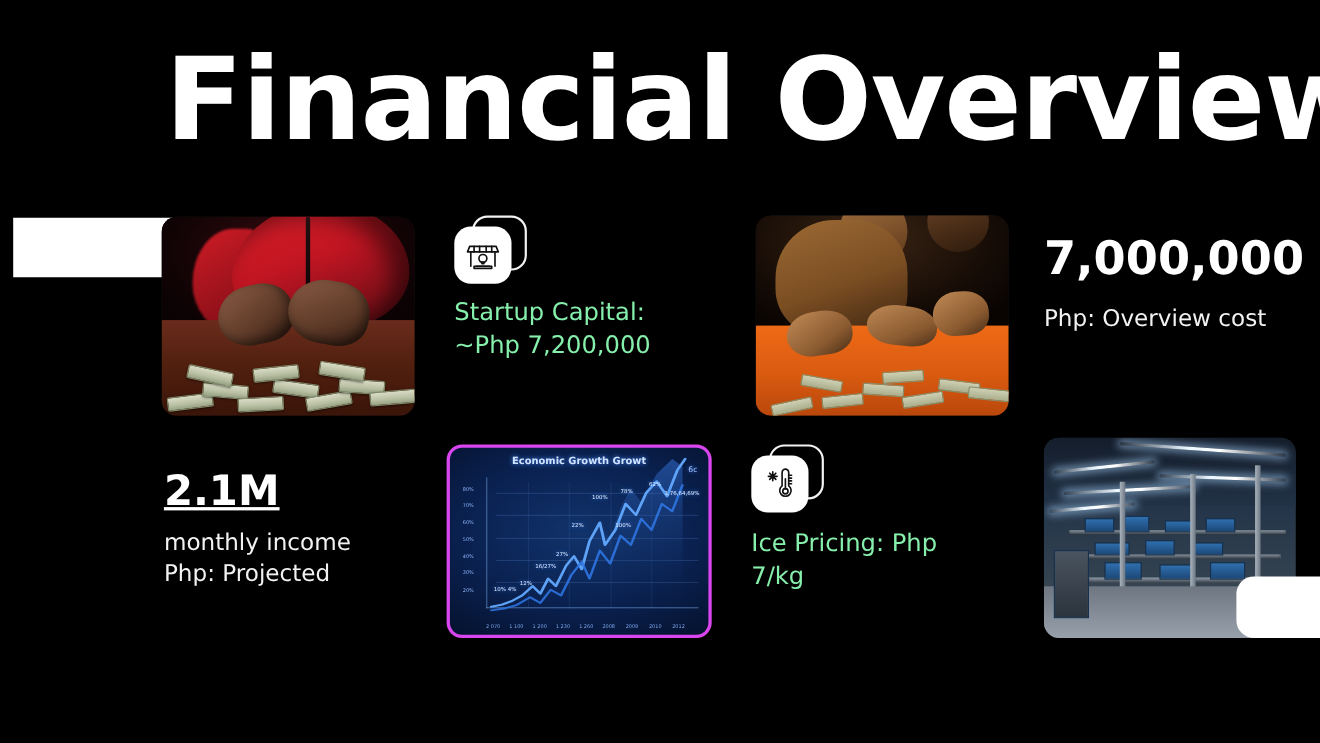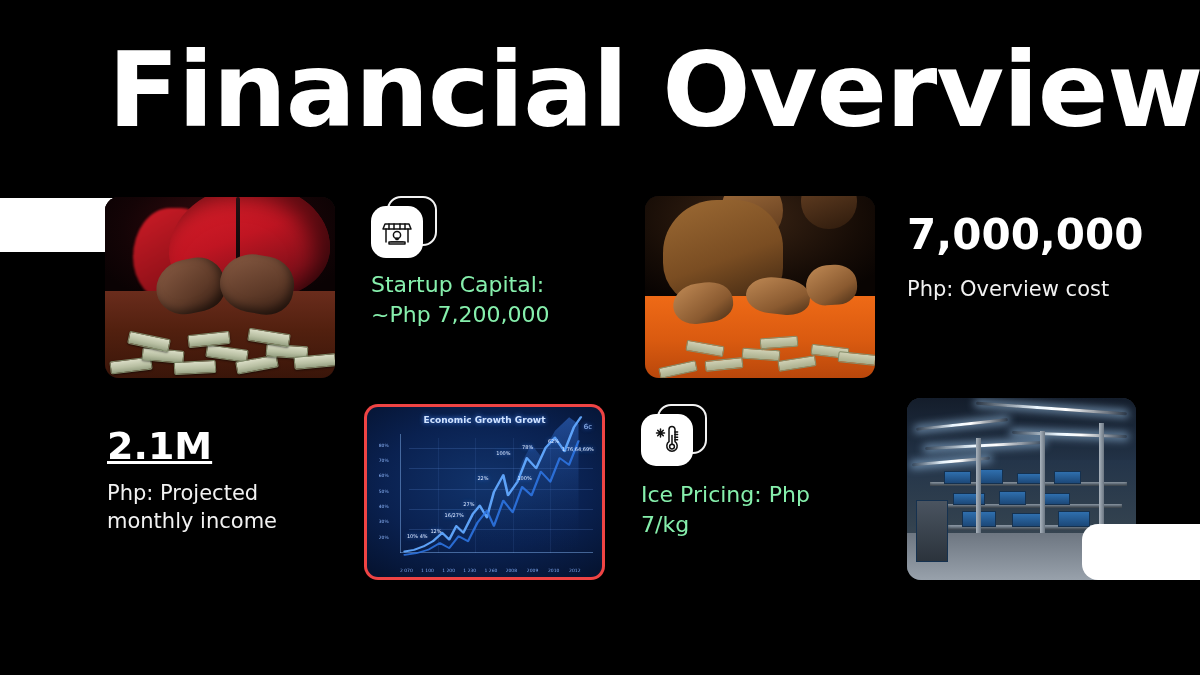--- a/index.html
+++ b/index.html
@@ -6,20 +6,21 @@
   html, body {
     width: 1200px; height: 675px;
     background: #000000;
     overflow: hidden;
     font-family: "DejaVu Sans", sans-serif;
   }
   #slide {
     position: relative;
     width: 964px; height: 675px;
     background: #000000;
+    margin-left: 42px;
   }
 
   
   .slide-title {
     position: absolute;
     left: 108px; top: 34px;
     width: 1000px;
     font-family: "DejaVu Sans", sans-serif;
     font-weight: 700;
     font-size: 104px;
@@ -130,21 +131,21 @@
     position: absolute; left: 0; bottom: 0; width: 100%; height: 45%;
     background: linear-gradient(#ef6a16 0%, #d95a10 55%, #b9470b 100%);
   }
   #tile-table .bill {
     position: absolute; height: 11px; width: 38px;
     background: linear-gradient(#cfd0b4, #a9ae8c);
     border: 1px solid #878f6c; border-radius: 2px;
   }
 
   
-  #tile-chart { left: 364px; top: 404px; width: 241px; height: 176px; background: #ef4444; }
+  #tile-chart { left: 364px; top: 404px; width: 241px; height: 176px; background: #d946ef; }
   #tile-chart .scr {
     position: absolute; inset: 3px;
     border-radius: 11px;
     background:
       radial-gradient(ellipse 80% 70% at 50% 45%, #11336b 0%, #0a2150 55%, #05122e 100%);
     overflow: hidden;
   }
   #tile-chart .chart-title {
     position: absolute; left: 50%; top: 8px; transform: translateX(-50%);
     font-size: 9px; font-weight: 700; color: #cfe2ff;
@@ -436,22 +437,22 @@
   <div class="label-text" id="startup-label">
     <div>Startup Capital:</div>
     <div>~Php 7,200,000</div>
   </div>
 
   <div class="stat-number" id="machine-number">7,000,000</div>
   <div class="stat-caption" id="machine-caption">Php: Overview cost</div>
 
   <div class="stat-number" id="income-number">2.1M</div>
   <div class="stat-caption" id="income-caption">
+    <div>monthly income</div>
     <div>Php: Projected</div>
-    <div>monthly income</div>
   </div>
 
   <div class="icon-badge" id="ice-icon">
     <div class="shadow-sq"></div>
     <div class="plate">
       <svg width="34" height="34" viewBox="0 0 34 34" fill="none" stroke="#111111" stroke-width="1.5" stroke-linecap="round" stroke-linejoin="round">
         <path d="M19 6.5 a3 3 0 0 1 6 0 v12.2 a5.2 5.2 0 1 1 -6 0 z" fill="#ffffff"></path>
         <circle cx="22" cy="23.6" r="2.4" fill="#ffffff"></circle>
         <path d="M22 21.4 v-9"></path>
         <path d="M25 9 h2.6 M25 11.6 h2.6 M25 14.2 h2.6 M25 16.8 h2.6"></path>

